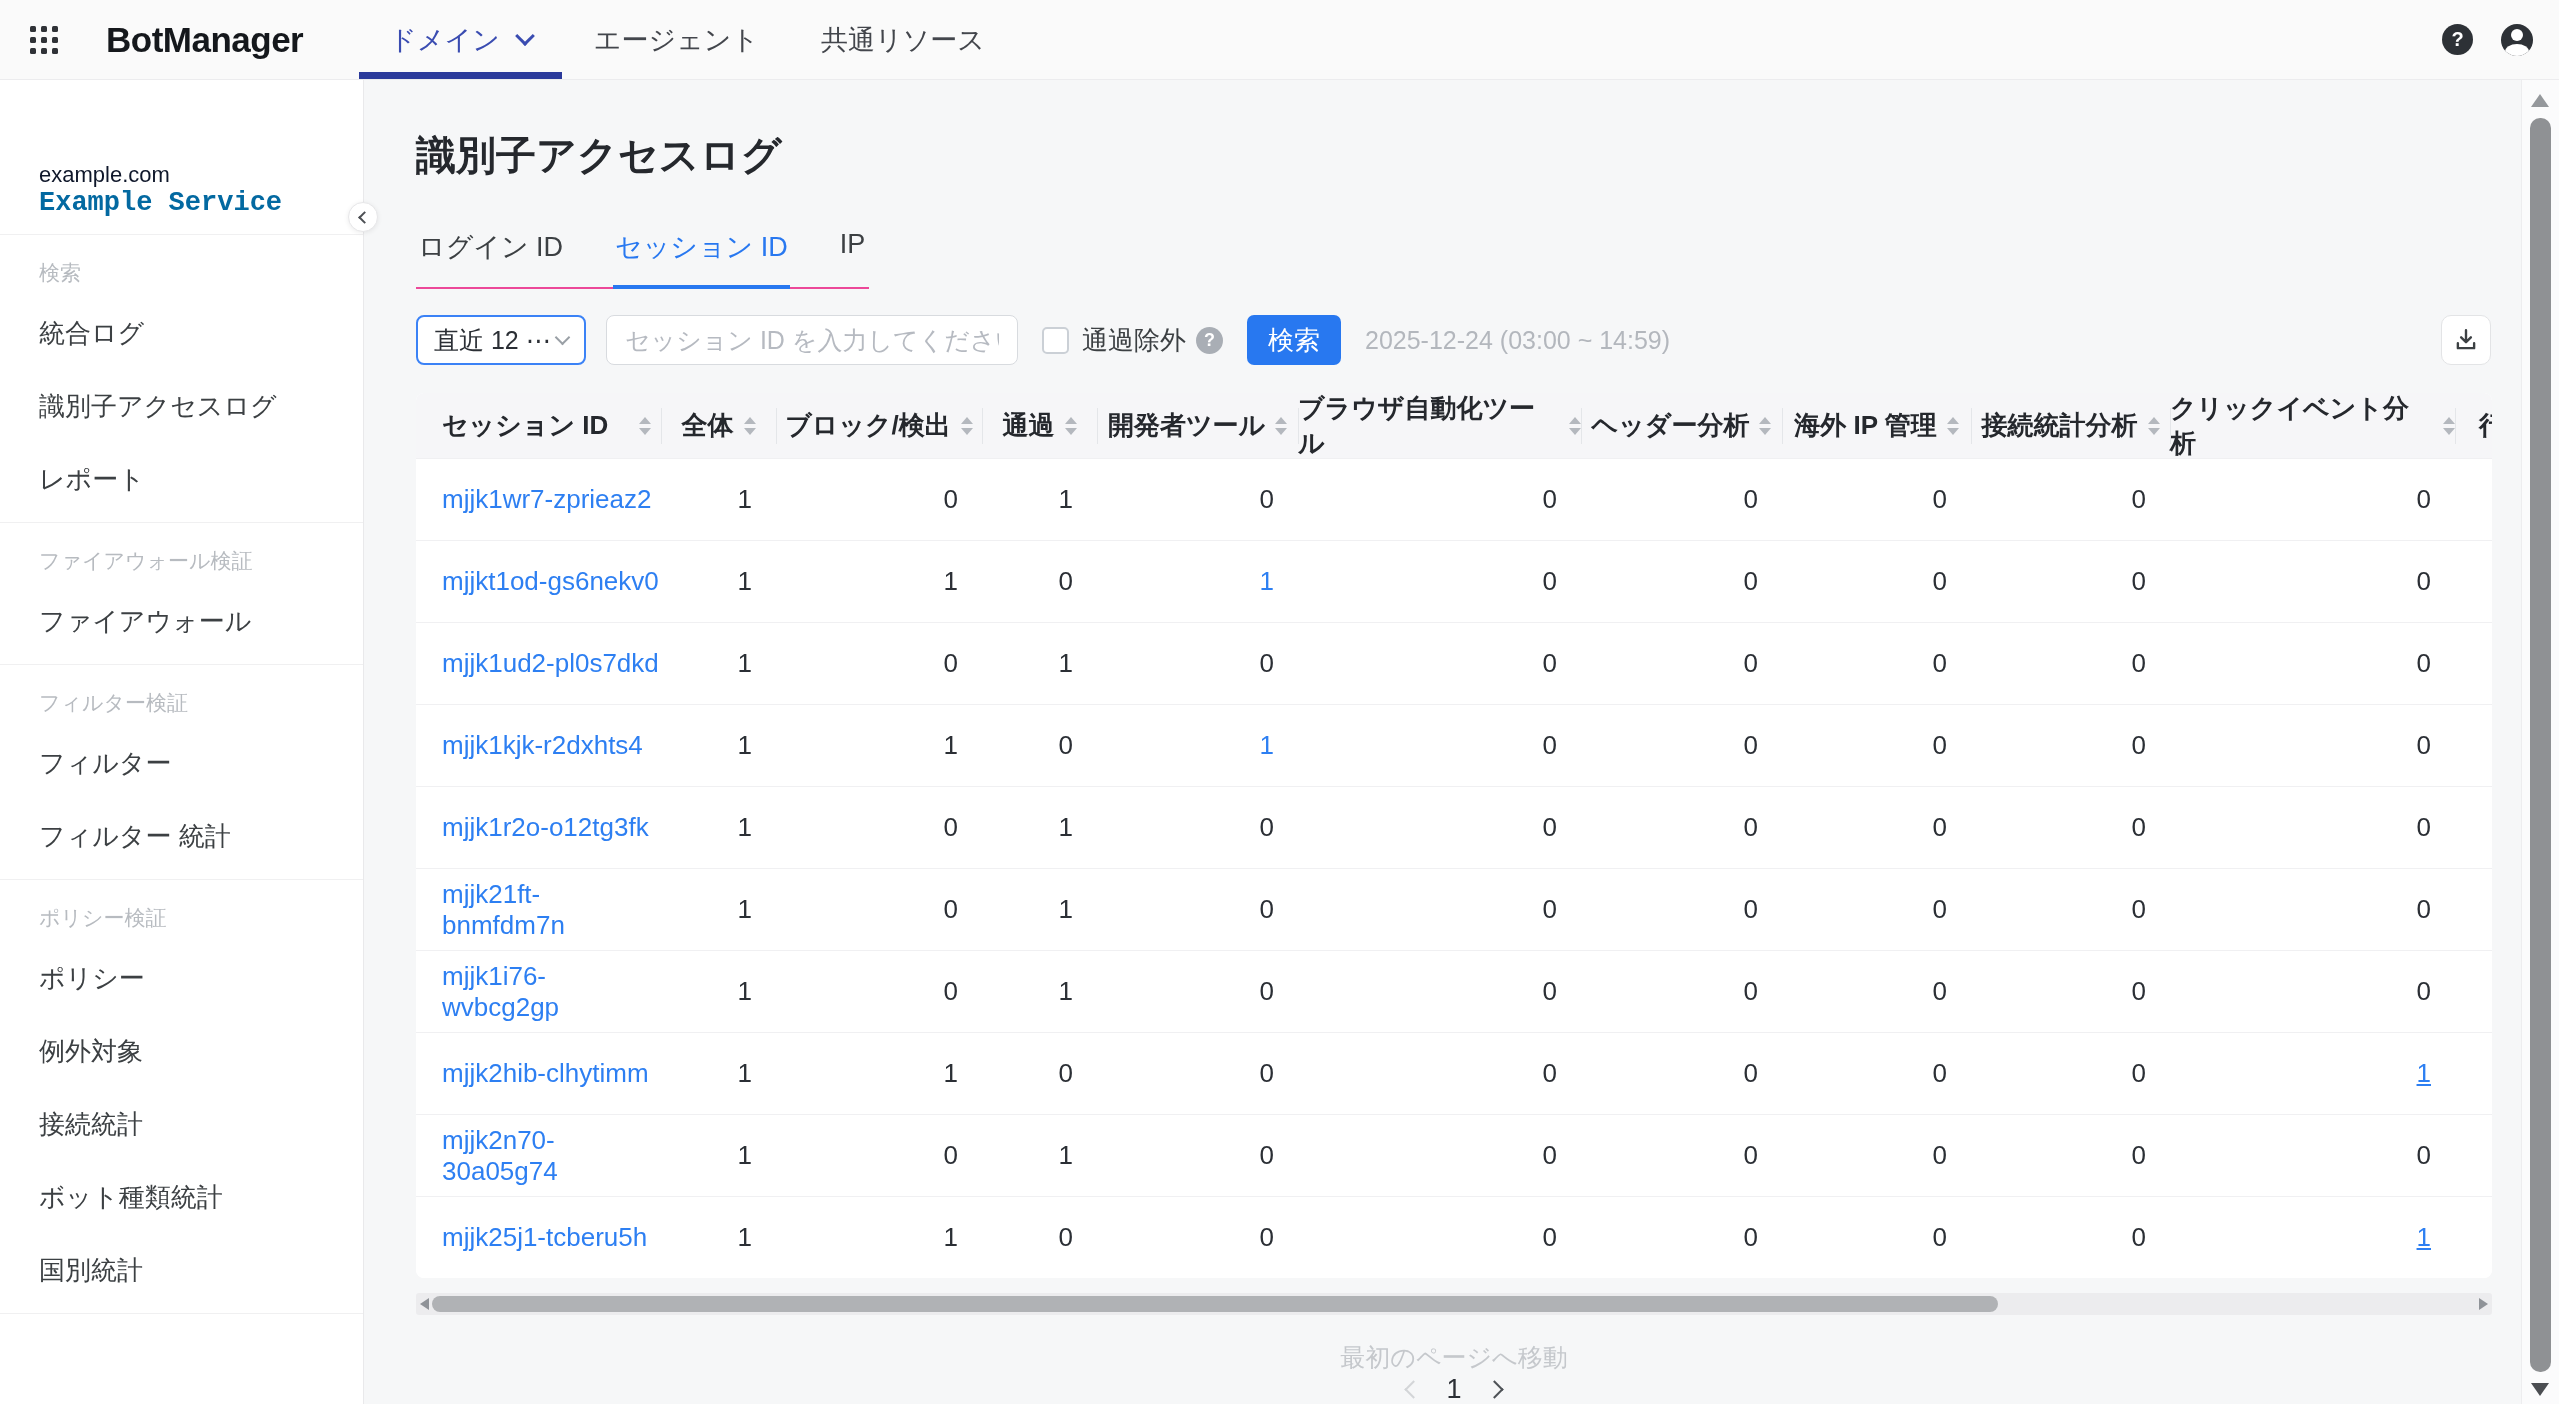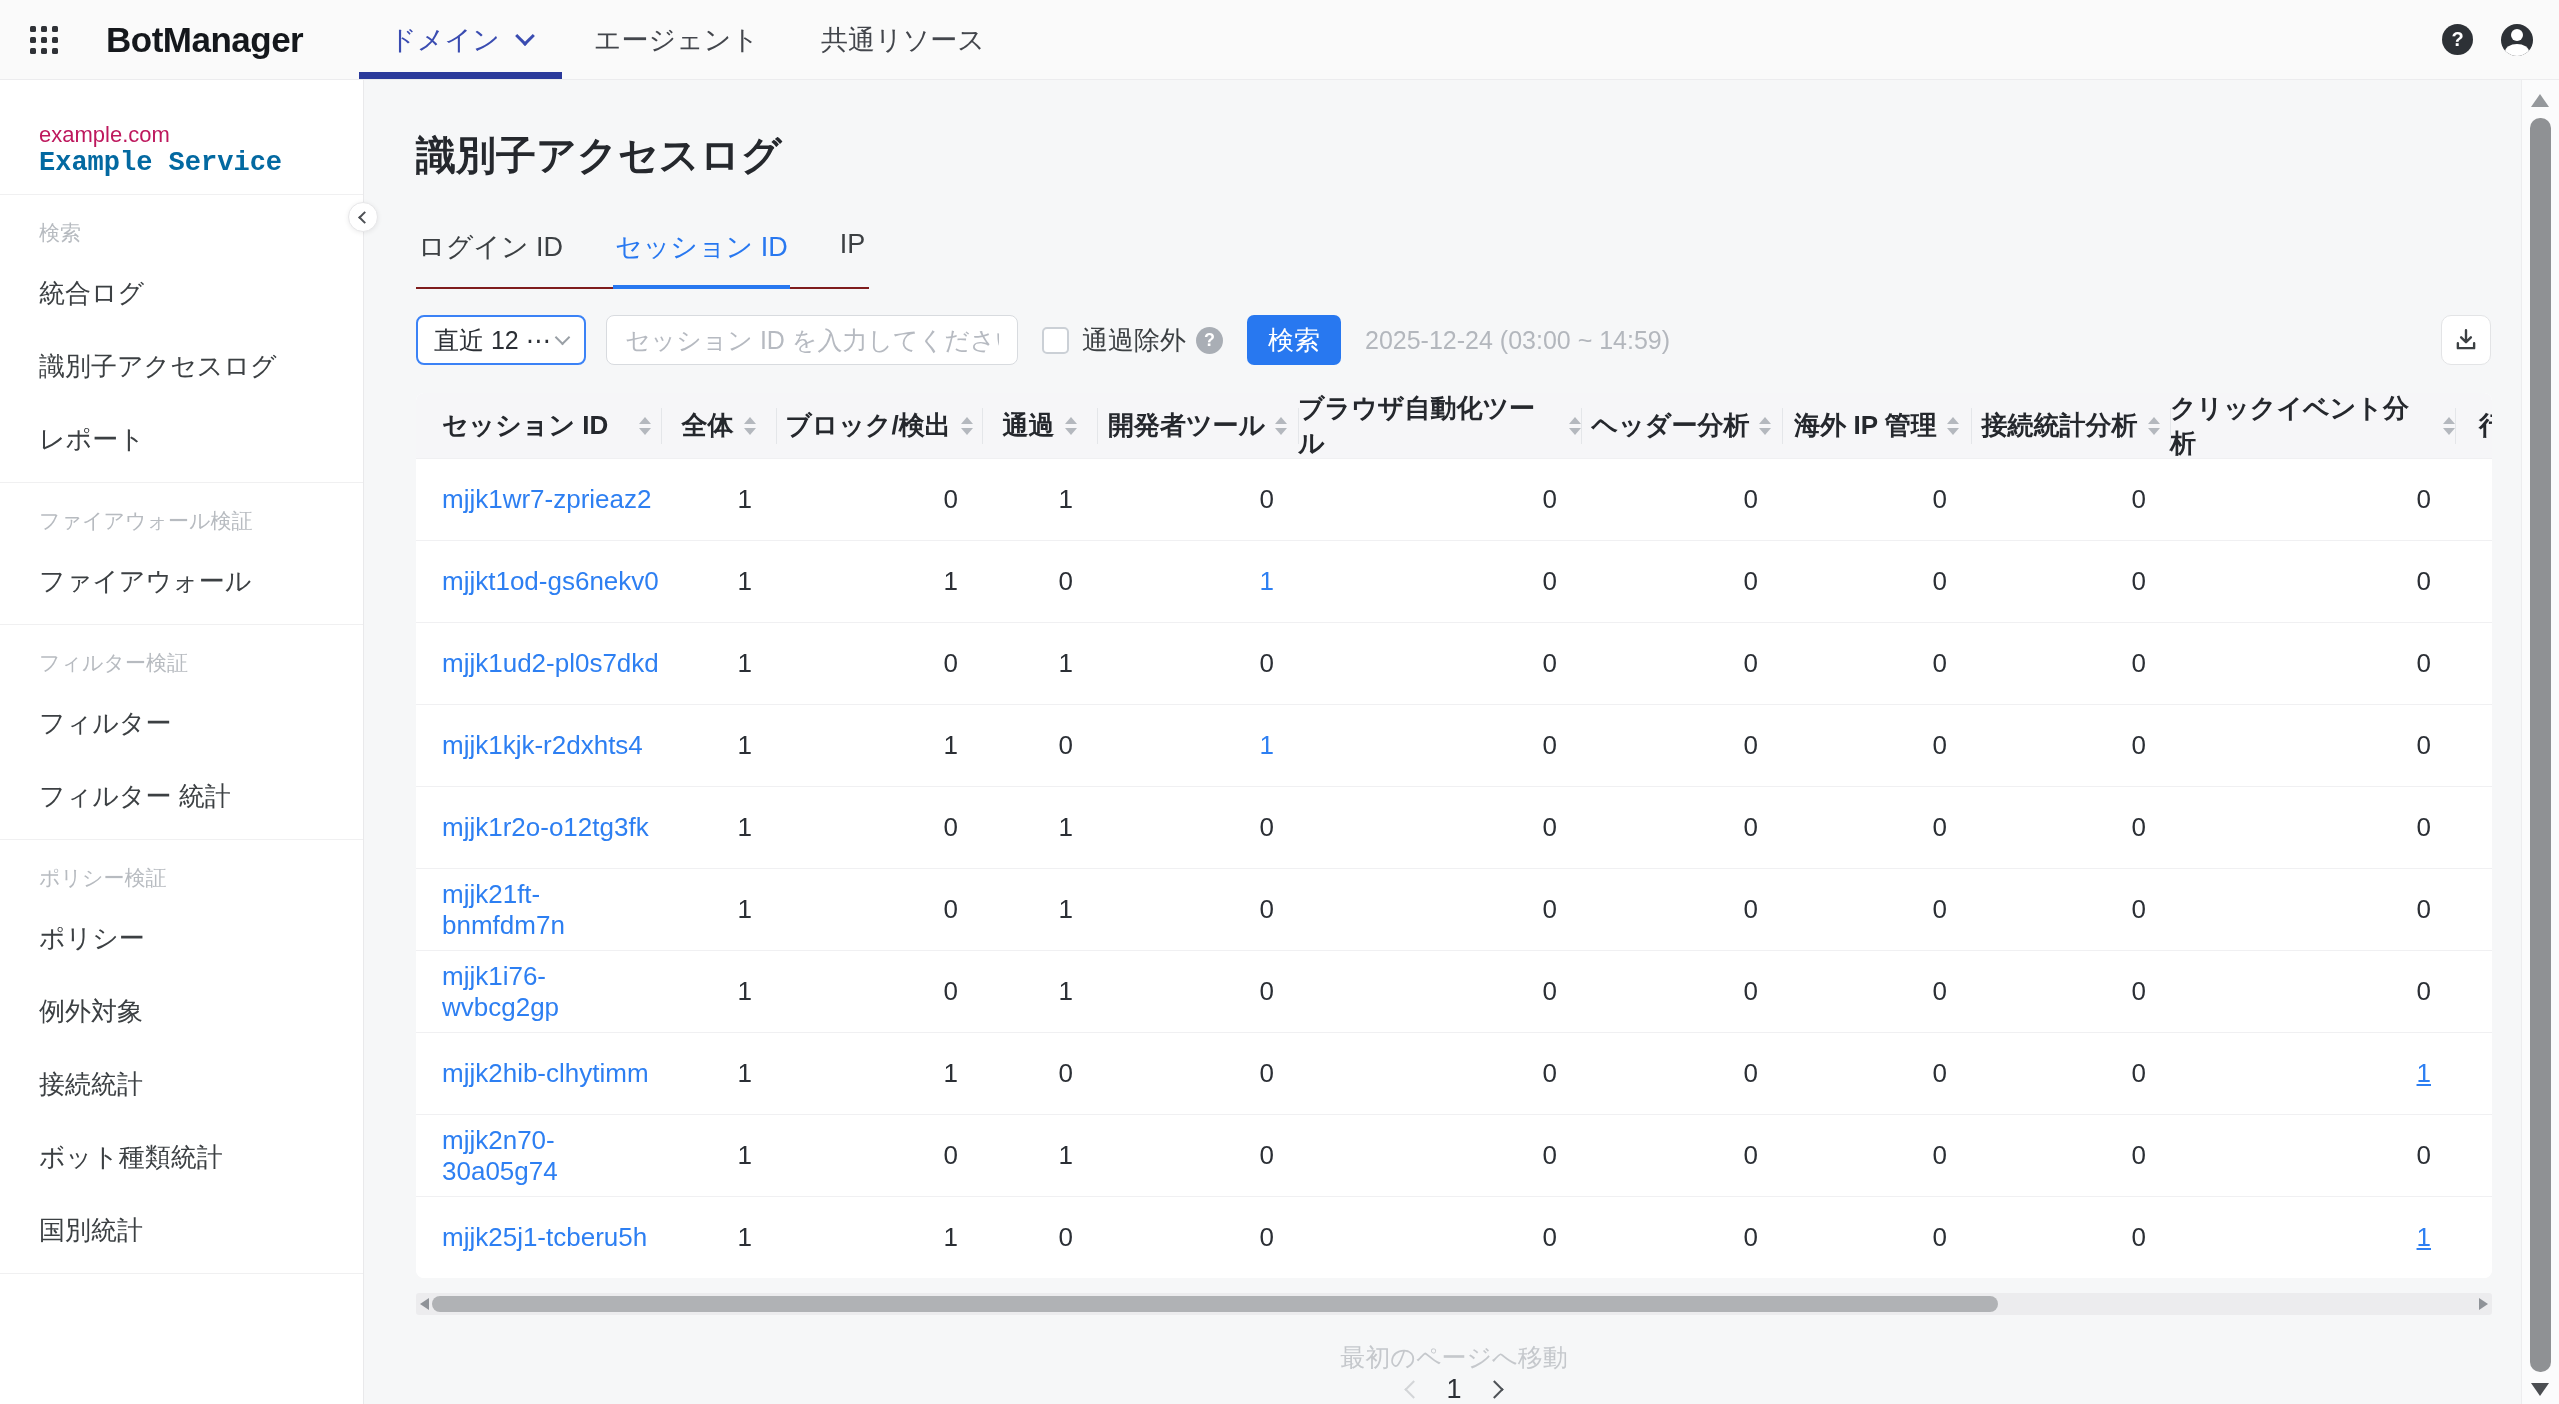--- a/index.html
+++ b/index.html
@@ -25,35 +25,35 @@
   .avatar-icon { width:32px; height:32px; border-radius:50%; background:#2d3136; position:relative; overflow:hidden; cursor:pointer; }
   .avatar-icon .head { position:absolute; top:5px; left:10px; width:12px; height:12px; border-radius:50%; background:#fff; }
   .avatar-icon .body { position:absolute; top:20px; left:4px; width:24px; height:16px; border-radius:50%; background:#fff; }
 
   
   .app { position:absolute; top:80px; left:0; width:2559px; height:1324px; display:flex; }
 
   
   .sidebar { width:364px; background:#fff; border-right:1px solid #e9e9eb; position:relative; flex:none; }
   .side-head { padding:42px 0 16px 39px; border-bottom:1px solid #f0f0f1; }
-  .side-domain { font-size:22px; color:#be185d; }
+  .side-domain { font-size:22px; color:#0f172a;margin-top:40px; }
   .side-service { margin-top:0; font-size:27px; font-weight:600; color:#0369a1;font-family:Liberation Mono, monospace; }
   .side-group { border-bottom:1px solid #f0f0f1; padding:24px 0 6px; }
   .side-label { margin:0 0 10px 39px; font-size:21px; color:#b7bbc0; }
   .side-item { padding:20px 0 20px 39px; font-size:26px; line-height:33px; color:#3c4043; cursor:pointer; }
   .collapse-btn { position:absolute; top:122px; right:-15px; width:30px; height:30px; border-radius:50%;
     background:#fff; border:1px solid #e7e7e9; box-shadow:0 1px 5px rgba(0,0,0,.08); z-index:6;
     display:flex; align-items:center; justify-content:center; cursor:pointer; }
   .chev-left { width:9px; height:9px; border-left:2.5px solid #4c4f54; border-top:2.5px solid #4c4f54;
     transform:rotate(-45deg); margin-left:3px; }
 
   
   .main { flex:1; padding:0 30px 0 52px; position:relative; overflow:hidden; }
   .page-title { margin-top:48px; font-size:40px; font-weight:bold; color:#25282d; }
-  .tabs { margin-top:46px; display:inline-flex; border-bottom:2px solid #7f1d1d; }
+  .tabs { margin-top:46px; display:inline-flex; border-bottom:2px solid #ec4899; }
   .tab { font-size:27px; color:#3c4043; padding:0 2px 22px; margin-right:48px; cursor:pointer; position:relative; }
   .tab:last-child { margin-right:2px; }
   .tab.active { color:#2878f0; }
   .tab.active::after { content:""; position:absolute; left:0; right:0; bottom:-2px; height:4px; background:#2878f0; }
 
   
   .filter-row { margin-top:26px; display:flex; align-items:center; height:50px; }
   .range-select { width:170px; height:50px; background:#fff; border:2px solid #3b82f6; border-radius:8px;
     display:flex; align-items:center; padding:0 16px; font-size:25px; color:#2b2f35; cursor:pointer; }
   .range-select .sel-chev { margin-left:auto; width:11px; height:11px; border-right:2.5px solid #9aa0a6;

